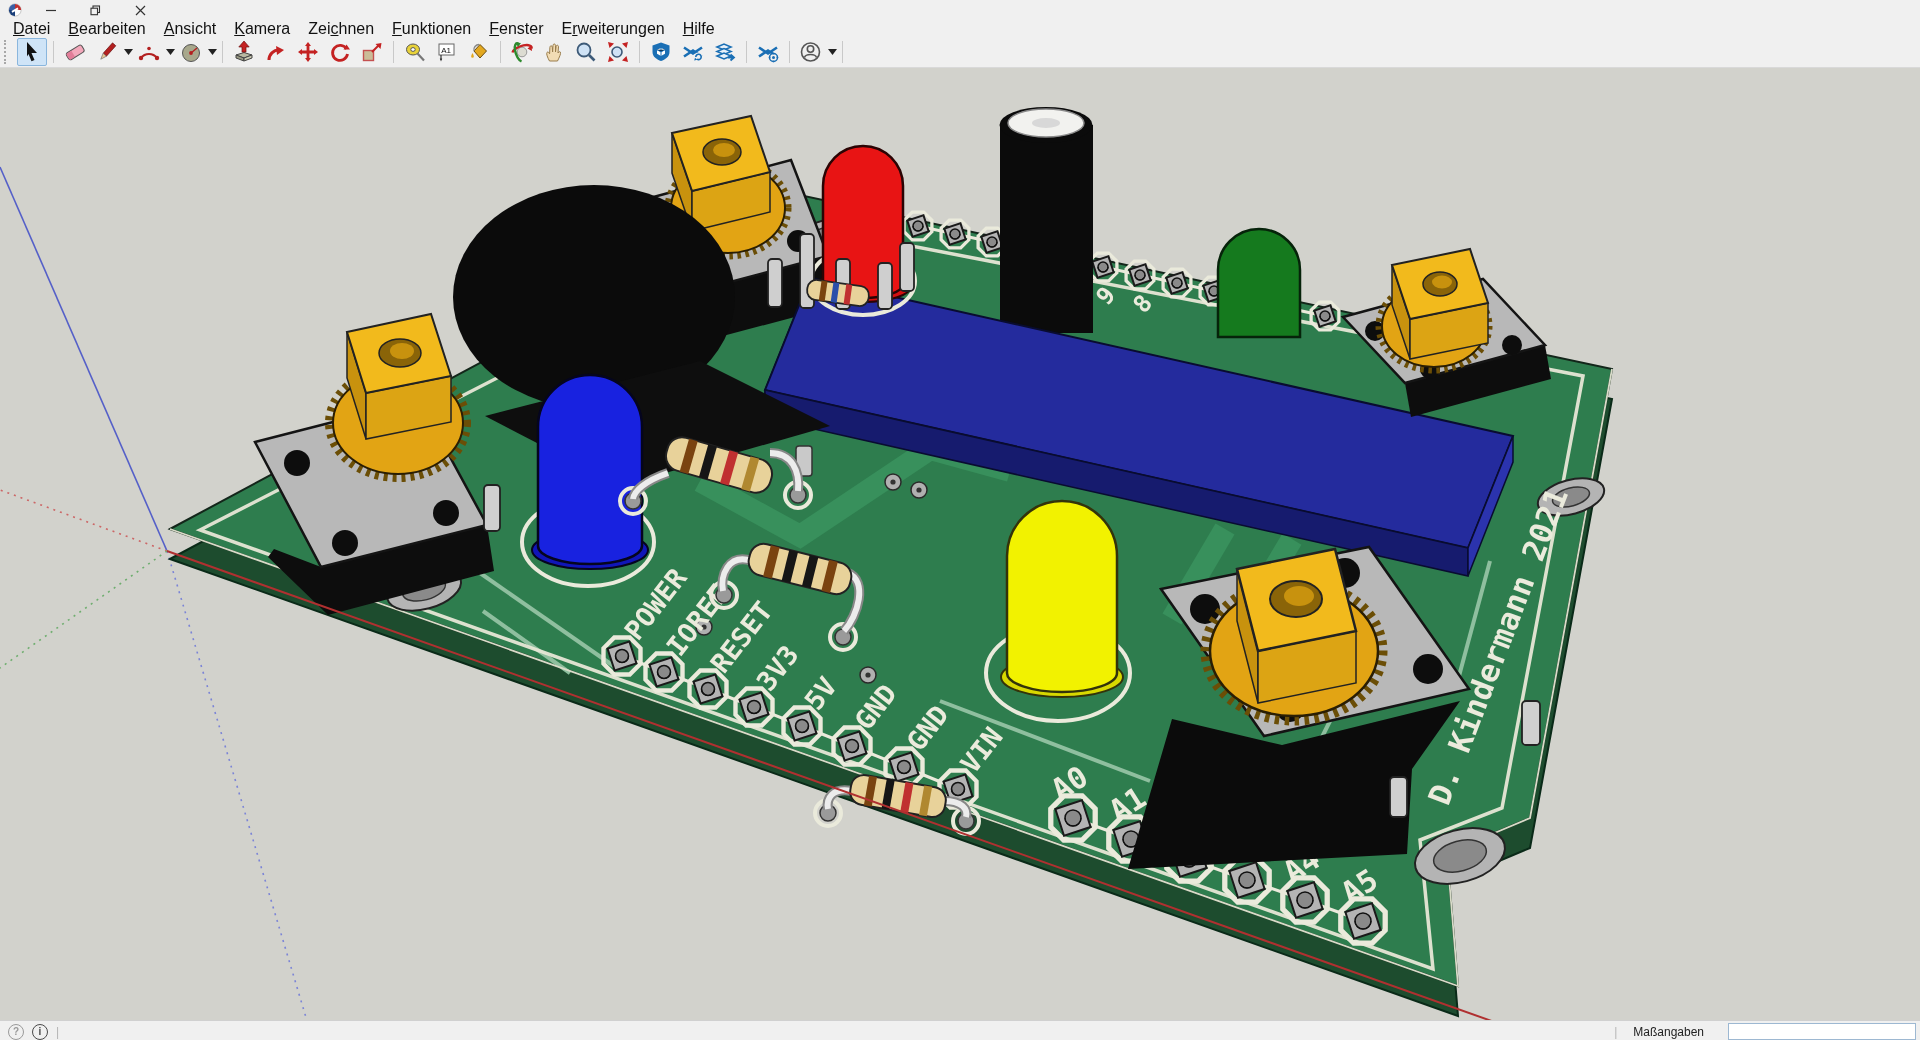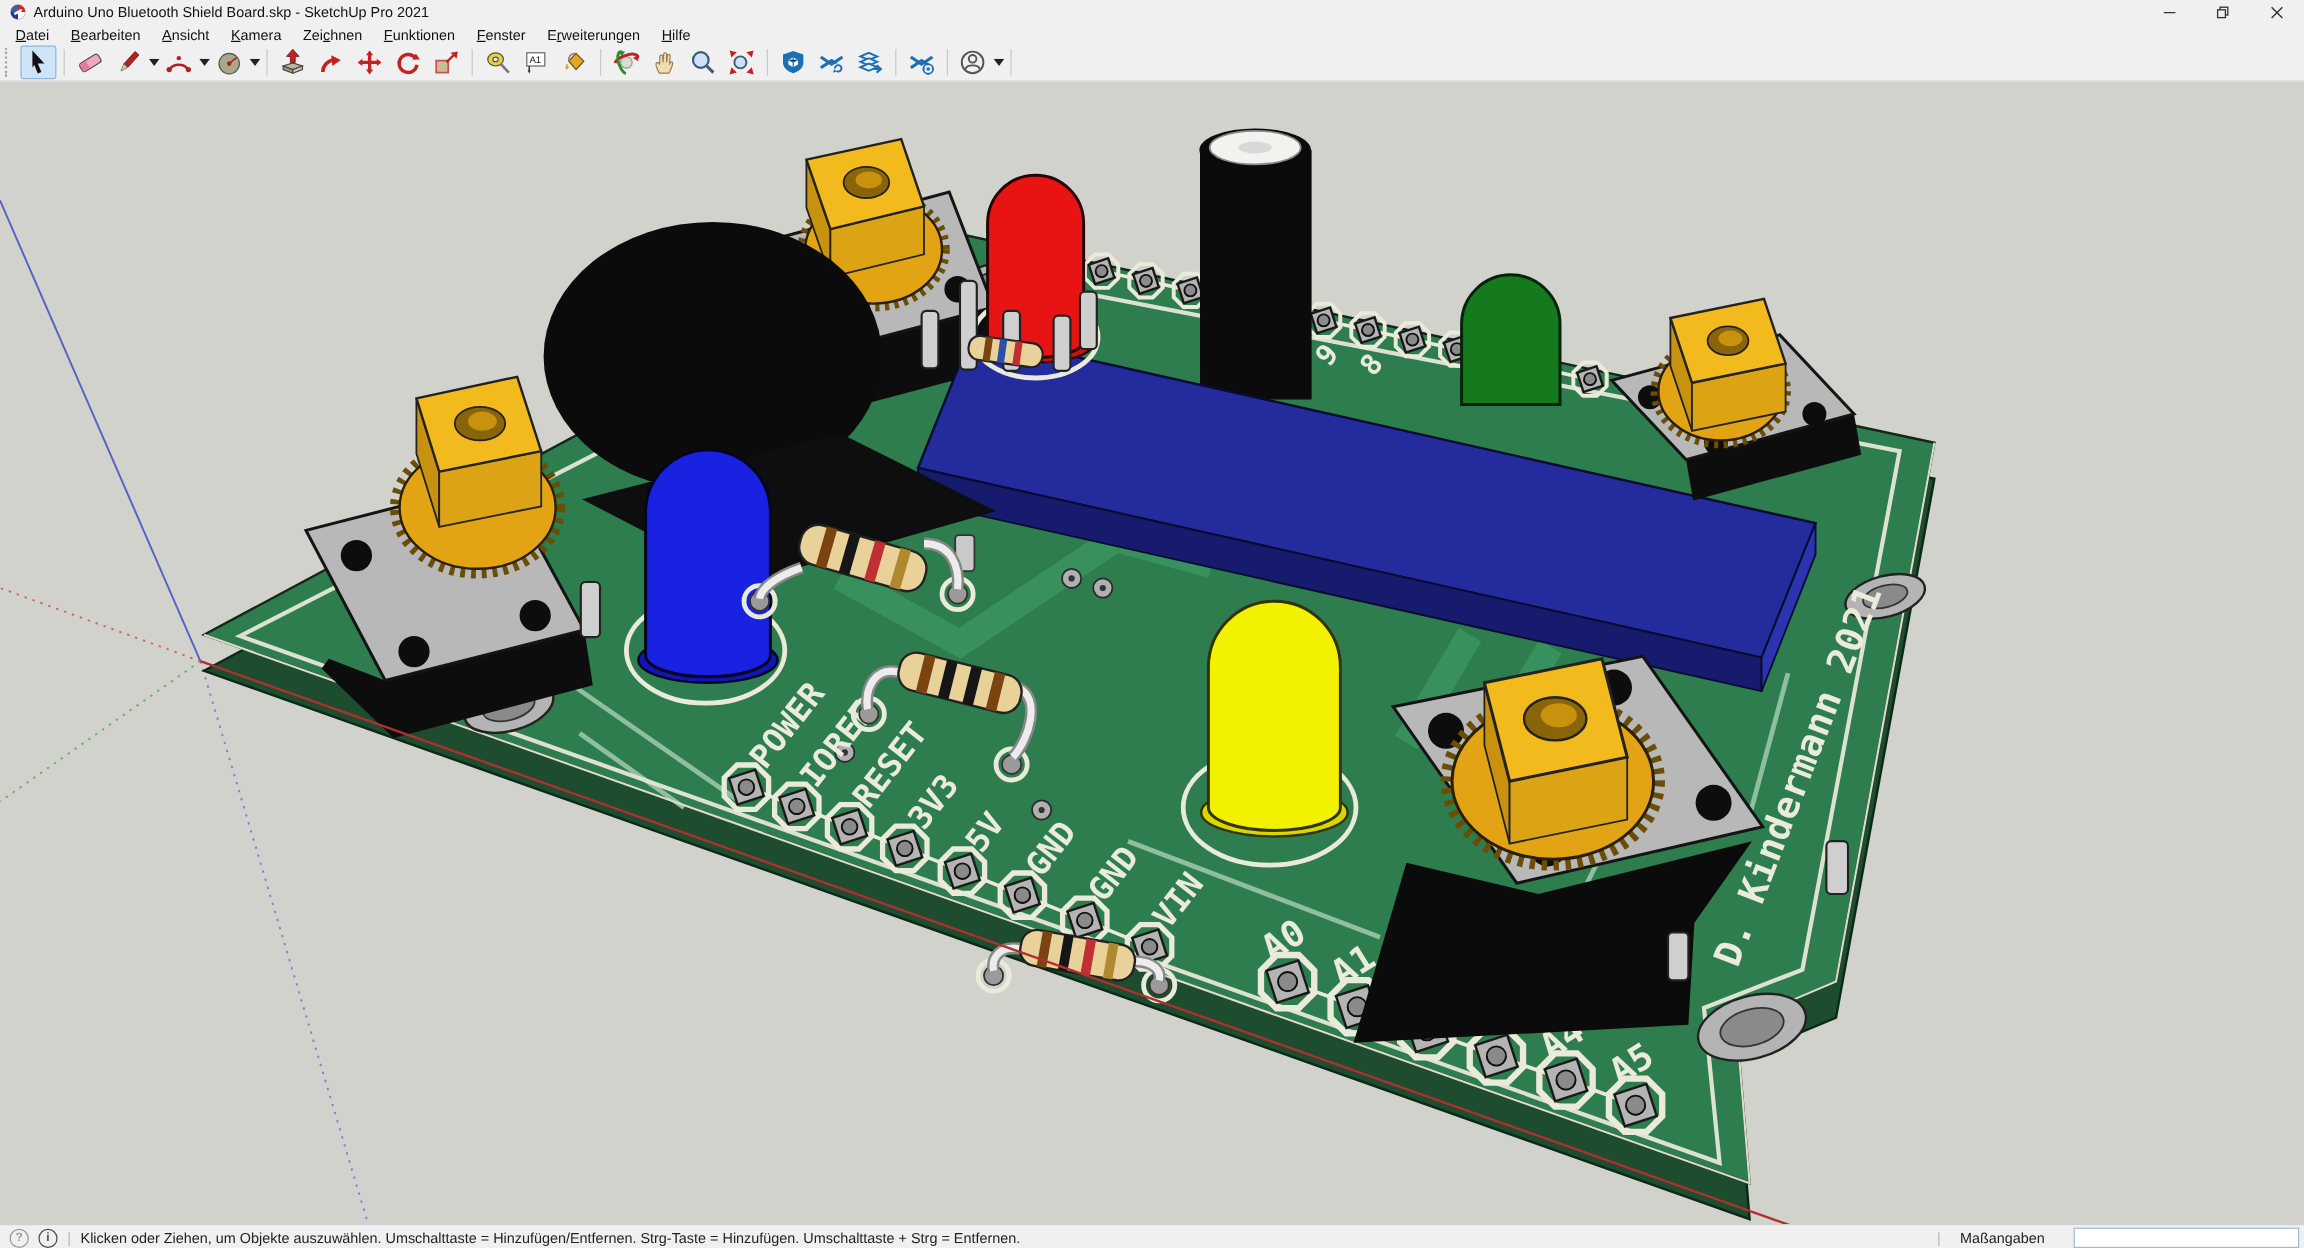--- a/index.html
+++ b/index.html
@@ -5,21 +5,21 @@
   html,body{margin:0;padding:0;background:#888;}
   #window{position:relative;width:1920px;height:1040px;background:#f0f0f0;overflow:hidden;
           font-family:"Liberation Sans",sans-serif;-webkit-font-smoothing:antialiased;}
   
   #titlebar{height:20px;background:#f0f0f0;display:flex;align-items:center;font-size:12px;color:#111;}
   #titlebar .app-icon{width:14px;height:14px;margin:0 6px 0 8px;flex:0 0 auto;}
   #title-text{flex:1 1 auto;white-space:nowrap;}
   .winbtn{width:45px;height:20px;display:flex;align-items:center;justify-content:center;flex:0 0 auto;}
   .winbtn svg{display:block;}
   
-  #menubar{height:17px;background:#f0f0f0;display:flex;align-items:center;font-size:12px;color:#111;padding-left:4px;}
+  #menubar{height:17px;background:#f0f0f0;display:flex;align-items:center;font-size:16px;color:#111;padding-left:4px;}
   .menu-item{padding:1px 9px;cursor:default;}
   .menu-item u{text-decoration:underline;}
   
   #toolbar{height:30px;background:#f0f0f0;border-bottom:1px solid #d9d9d9;display:flex;align-items:center;padding-left:2px;}
   #toolbar .grip{width:6px;height:24px;border-left:2px dotted #a8a8a8;margin:0 4px 0 2px;}
   .tbtn{width:28px;height:26px;display:flex;align-items:center;justify-content:center;border:1px solid transparent;border-radius:2px;margin:0 1px;}
   .tbtn.active{background:#cfe4f7;border-color:#8ab6dd;}
   .tbtn svg{display:block;}
   .tb-sep{width:1px;height:22px;background:#c9c9c9;margin:0 5px;}
   .dd{width:10px;height:26px;display:flex;align-items:center;justify-content:center;}
@@ -44,21 +44,20 @@
 <div id="window">
 
   <div id="titlebar">
     <svg class="app-icon" viewBox="0 0 16 16">
       <circle cx="8" cy="8" r="7" fill="#fff" stroke="#888" stroke-width="0.5"></circle>
       <path d="M8 1 A7 7 0 0 1 15 8 L8 8 Z" fill="#c03030"></path>
       <path d="M1 8 A7 7 0 0 1 8 1 L8 8 Z" fill="#3a5fa5"></path>
       <path d="M8 15 A7 7 0 0 1 1 8 L8 8 Z" fill="#1a3f7a"></path>
       <path d="M4 9 L11 5 L12 7 L5 11 Z" fill="#fff"></path>
     </svg>
-    <div id="title-text">Arduino Uno Bluetooth Shield Board.skp - SketchUp Pro 2021</div>
     <div class="winbtn">
       <svg width="10" height="10" viewBox="0 0 10 10">
           <line x1="0" y1="5.5" x2="10" y2="5.5" stroke="#333" stroke-width="1.2"></line>
         </svg>
     </div>
     <div class="winbtn">
       <svg width="11" height="11" viewBox="0 0 11 11">
         <rect x="3" y="1" width="6.5" height="6.5" fill="none" stroke="#333" stroke-width="1.1"></rect>
         <rect x="1" y="3.2" width="6.5" height="6.5" fill="#f0f0f0" stroke="#333" stroke-width="1.1"></rect>
       </svg>
@@ -731,20 +730,19 @@
       <rect x="1390" y="776" width="17" height="40" rx="4" fill="#cfcfcf" stroke="#222" stroke-width="1.8"></rect>
 
       <line x1="167" y1="550" x2="1920" y2="1172" stroke="#b03030" stroke-width="2"></line>
     </svg>
   </div>
 
   <div id="statusbar">
     <div class="st-ico" id="help-icon">?</div>
     <div class="st-ico" id="info-icon">i</div>
     <span class="st-sep">|</span>
-    <span id="status-message">Klicken oder Ziehen, um Objekte auszuwählen. Umschalttaste = Hinzufügen/Entfernen. Strg-Taste = Hinzufügen. Umschalttaste + Strg = Entfernen.</span>
     <div id="status-right">
       <span class="st-sep">|</span>
       <span id="measure-label">Maßangaben</span>
       <input id="measure-input" value="" style="">
     </div>
   </div>
 </div>
 
 </body></html>

